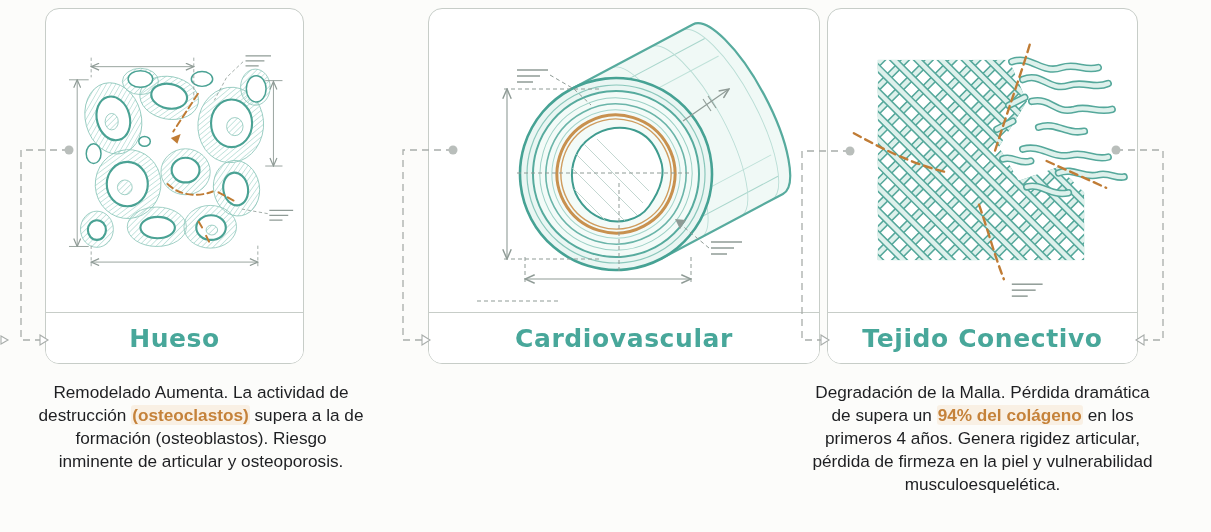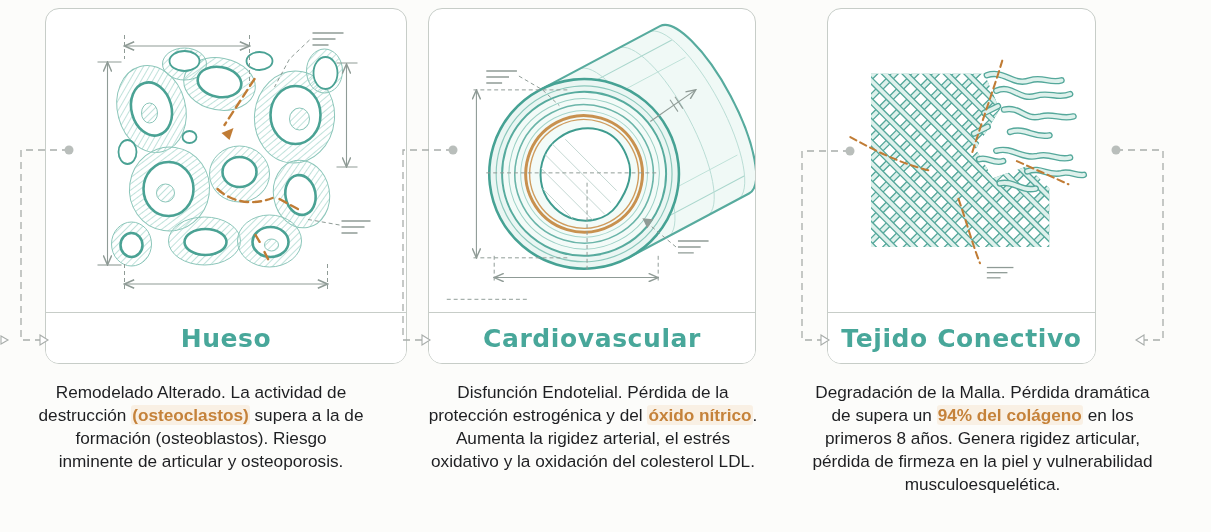--- a/index.html
+++ b/index.html
@@ -34,21 +34,21 @@
   .holeS{fill:#fff;stroke:var(--draw);stroke-width:1.8;}
   .rbo{stroke:#55a89b;stroke-width:7.5;fill:none;stroke-linecap:round;}
   .rbi{stroke:#def1ec;stroke-width:4.4;fill:none;stroke-linecap:round;}
   .cline{stroke:var(--conn);stroke-width:1.3;fill:none;stroke-dasharray:7 5;}
 </style>
 </head>
 <body>
 
 <div class="stage">
 
-  <section class="card" style="left:45px;width:362px;">
+  <section class="card" style="left:45px;width:259px;">
     <div class="illus">
       <svg viewBox="0 0 313 305">
         <defs>
           <pattern id="hatch1" width="5" height="5" patternUnits="userSpaceOnUse" patternTransform="rotate(45)">
             <line x1="0" y1="0" x2="0" y2="5" stroke="#abd8cf" stroke-width="1.5"></line>
           </pattern>
           <marker id="ma" viewBox="0 0 10 8" refX="9" refY="4" markerWidth="11" markerHeight="9" orient="auto-start-reverse">
             <path d="M1,0.5 L9,4 L1,7.5" fill="none" stroke="#8f9b96" stroke-width="1.2"></path>
           </marker>
         </defs>
@@ -123,21 +123,21 @@
           <path class="oarr" d="M186,226 l6,10"></path>
           <path class="oarr" d="M195,243 l4,8"></path>
         </g>
       </svg>
     </div>
     <div class="titlebar">
       <h2>Hueso</h2>
     </div>
   </section>
 
-  <section class="card" style="left:428px;width:328px;">
+  <section class="card" style="left:428px;width:392px;">
     <div class="illus">
       <svg viewBox="0 0 330 305">
         <defs>
           <marker id="mb" viewBox="0 0 10 8" refX="9" refY="4" markerWidth="11" markerHeight="9" orient="auto-start-reverse">
             <path d="M1,0.5 L9,4 L1,7.5" fill="none" stroke="#8f9b96" stroke-width="1.2"></path>
           </marker>
           <clipPath id="lumclip">
             <path d="M46,8 C44,24 30,36 14,44 C-2,52 -22,46 -34,32 C-44,20 -48,2 -42,-14 C-36,-30 -22,-42 -6,-44 C12,-47 30,-40 40,-26 C47,-16 48,-4 46,8 Z" transform="translate(157,165) rotate(-28)"></path>
           </clipPath>
         </defs>
@@ -198,21 +198,21 @@
           <path class="dld" d="M250,239 L220,214"></path>
           <path d="M216,210 l11,1 l-6,9 z" fill="#8f9b96"></path>
         </g>
       </svg>
     </div>
     <div class="titlebar">
       <h2>Cardiovascular</h2>
     </div>
   </section>
 
-  <section class="card" style="left:827px;width:269px;">
+  <section class="card" style="left:827px;width:311px;">
     <div class="illus">
       <svg viewBox="0 0 311 305">
         <defs>
           <clipPath id="meshclip">
             <path d="M50,50 H182 L200,92 L172,138 L192,172 L232,158 L258,184 V252 H50 Z"></path>
           </clipPath>
         </defs>
         <g id="lattice" clip-path="url(#meshclip)">
             <line x1="-168" y1="272" x2="66" y2="38" class="rbo"></line>
             <line x1="-168" y1="272" x2="66" y2="38" class="rbi"></line>
@@ -324,23 +324,22 @@
           <line class="note" x1="185" y1="282" x2="209" y2="282"></line>
           <line class="note" x1="185" y1="288" x2="201" y2="288"></line>
         </g>
       </svg>
     </div>
     <div class="titlebar">
       <h2>Tejido Conectivo</h2>
     </div>
   </section>
 
-  <p class="desc" style="left:36px;width:330px;"><span>Remodelado Alterado. La actividad de destrucción </span><span class="hl">(osteoclastos)</span><span> supera a la de formación (osteoblastos). Riesgo inminente de articular y osteoporosis.</span></p>
-  <p class="desc" style="left:423px;width:340px;"><span>Disfunción Endotelial. Pérdida de la protección estrogénica y del </span><span class="hl">óxido nítrico</span><span>. Aumenta la rigidez arterial, el estrés oxidativo y la oxidación del colesterol LDL.</span></p>
-  <p class="desc" style="left:812px;width:341px;"><span>Degradación de la Malla. Pérdida dramática de supera un </span><span class="hl">94% del colágeno</span><span> en los primeros 8 años. Genera rigidez articular, pérdida de firmeza en la piel y vulnerabilidad musculoesquelética.</span></p>
+  <p class="desc" style="left:36px;width:330px;"><span>Remodelado Aumenta. La actividad de destrucción </span><span class="hl">(osteoclastos)</span><span> supera a la de formación (osteoblastos). Riesgo inminente de articular y osteoporosis.</span></p>
+  <p class="desc" style="left:812px;width:341px;"><span>Degradación de la Malla. Pérdida dramática de supera un </span><span class="hl">94% del colágeno</span><span> en los primeros 4 años. Genera rigidez articular, pérdida de firmeza en la piel y vulnerabilidad musculoesquelética.</span></p>
 
   <svg class="overlay" viewBox="0 0 1211 532">
     <g>
       <path class="cline" d="M69,150 H21 V340 H40"></path>
       <path class="cline" d="M453,150 H403 V340 H422"></path>
       <path class="cline" d="M850,151 H802 V340 H821"></path>
       <path class="cline" d="M1116,150 H1163 V340 H1144"></path>
       <circle cx="69" cy="150" r="4.5" fill="#b9bebb"></circle>
       <circle cx="453" cy="150" r="4.5" fill="#b9bebb"></circle>
       <circle cx="850" cy="151" r="4.5" fill="#b9bebb"></circle>

